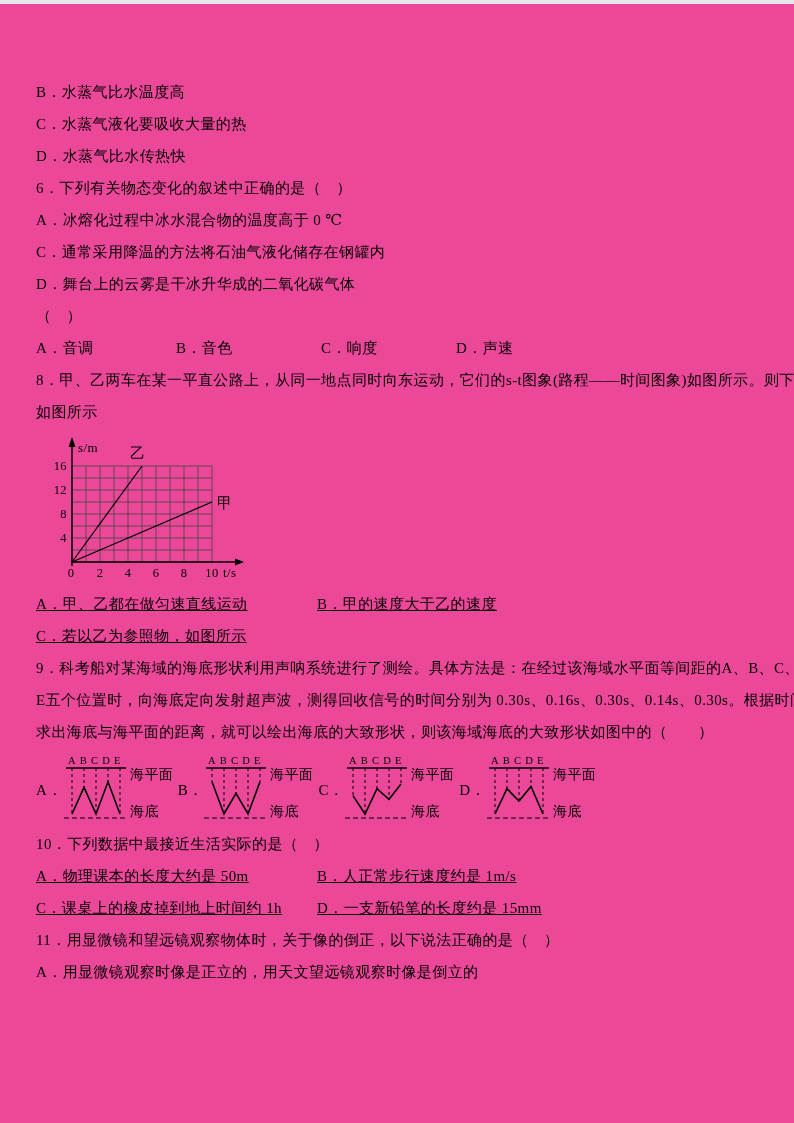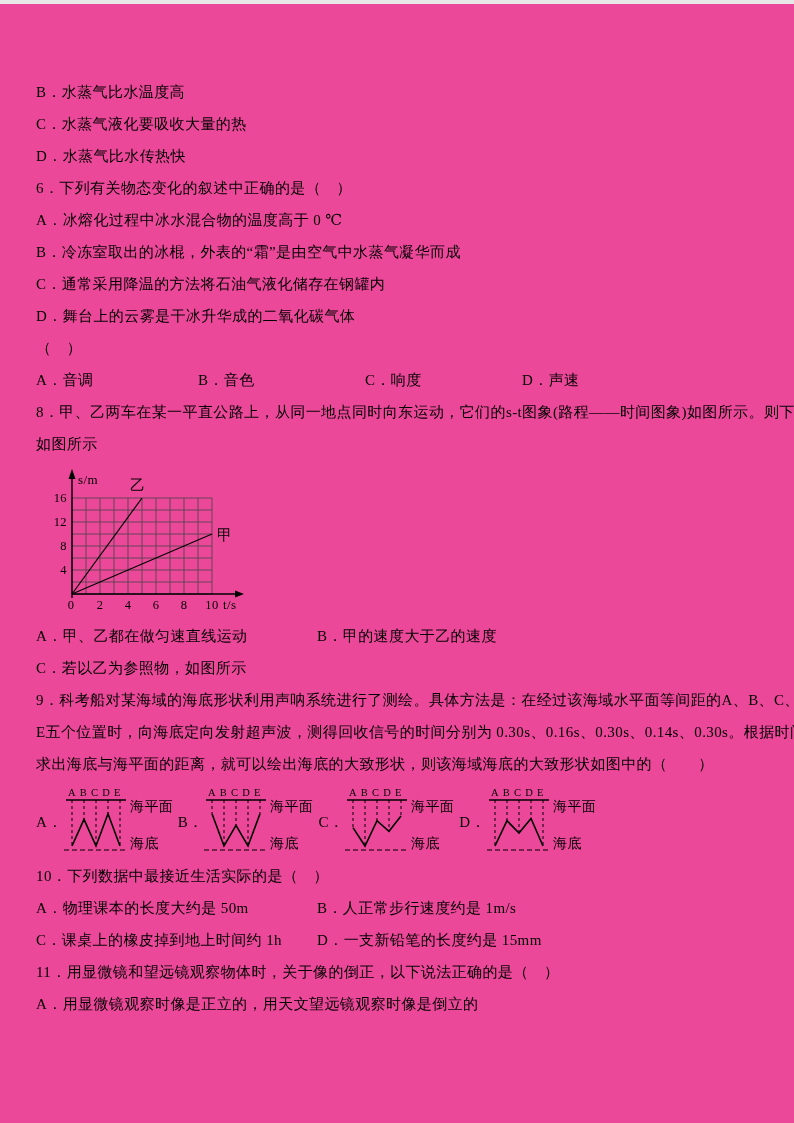--- a/index.html
+++ b/index.html
@@ -3,23 +3,23 @@
 <meta charset="utf-8">
 <style>
   html,body { margin:0; padding:0; background:#e8e8e8; }
   .page {
     width:794px; height:1123px; margin:4px auto; background:#ec4899; color:#000;
     font-family:"Liberation Serif","DejaVu Serif",serif;
     font-size:15px; letter-spacing:0.4px;
     padding:78px 28px 0 36px; box-sizing:border-box; overflow:hidden;
   }
   .line { margin:0 0 12px 0; line-height:20px; white-space:nowrap; }
-  .opts2 { display:flex; }
+  .opts2 { display:flex;text-decoration:underline; }
   .opts2 .col1 { width:281px; flex:0 0 281px; }
-  .opts4 { display:flex;gap:22px; }
+  .opts4 { display:flex; }
   .opts4 .c1 { width:140px; flex:0 0 140px; }
   .opts4 .c2 { width:145px; flex:0 0 145px; }
   .opts4 .c3 { width:135px; flex:0 0 135px; }
   .graph-wrap { margin:2px 0 8px 2px; height:152px; }
   svg text { font-family:"Liberation Serif","DejaVu Serif",serif; fill:#000; }
   .st-graph .axis { stroke:#000; stroke-width:1.4; }
   .st-graph .tick { font-size:12.5px; }
   .st-graph .axlbl { font-size:13px; }
   .st-graph .serlbl { font-size:15px; }
   .sonar-row { display:flex; align-items:center; margin:2px 0 8px 0; }
@@ -34,21 +34,20 @@
 <body>
 
 <div class="page">
 
   <p class="line">B．水蒸气比水温度高</p>
   <p class="line">C．水蒸气液化要吸收大量的热</p>
   <p class="line">D．水蒸气比水传热快</p>
 
   <p class="line">6．下列有关物态变化的叙述中正确的是（　）</p>
   <p class="line">A．冰熔化过程中冰水混合物的温度高于 0 ℃</p>
-  <p class="line">B．冷冻室取出的冰棍，外表的“霜”是由空气中水蒸气凝华而成</p>
   <p class="line">C．通常采用降温的方法将石油气液化储存在钢罐内</p>
   <p class="line">D．舞台上的云雾是干冰升华成的二氧化碳气体</p>
 
   <p class="line">（　）</p>
   <div class="line opts4">
     <span class="c1">A．音调</span>
     <span class="c2">B．音色</span>
     <span class="c3">C．响度</span>
     <span>D．声速</span>
   </div>

